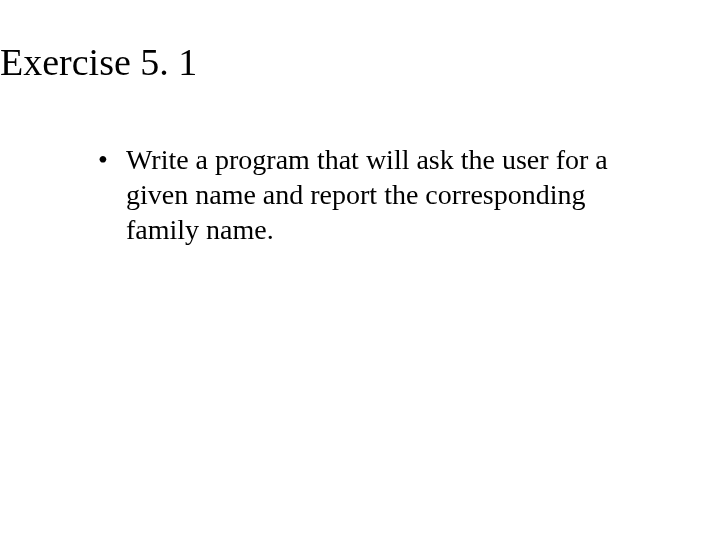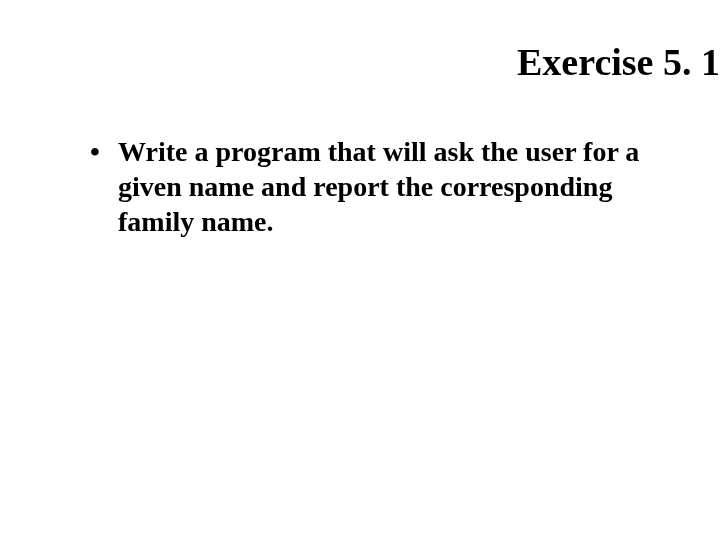--- a/index.html
+++ b/index.html
@@ -11,34 +11,33 @@
     font-family: "Times New Roman", Times, serif;
     color: #000000;
   }
   .slide {
     width: 720px;
     height: 540px;
     position: relative;
     box-sizing: border-box;
   }
   .title {
-    text-align: right;
+    text-align: left;
     font-size: 38px;
-    font-weight: bold;
+    font-weight: normal;
     padding-top: 40px;
     padding-bottom: 30px;
   }
   .body {
     padding: 20px 60px 0 90px;
   }
   ul.bullets {
     list-style: none;
-    margin: 0;
+    margin: 8px;
     padding: 0;
-    font-weight: bold;
   }
   ul.bullets li {
     position: relative;
     font-size: 28px;
     line-height: 1.25;
     padding-left: 28px;
   }
   ul.bullets li::before {
     content: "•";
     position: absolute;

